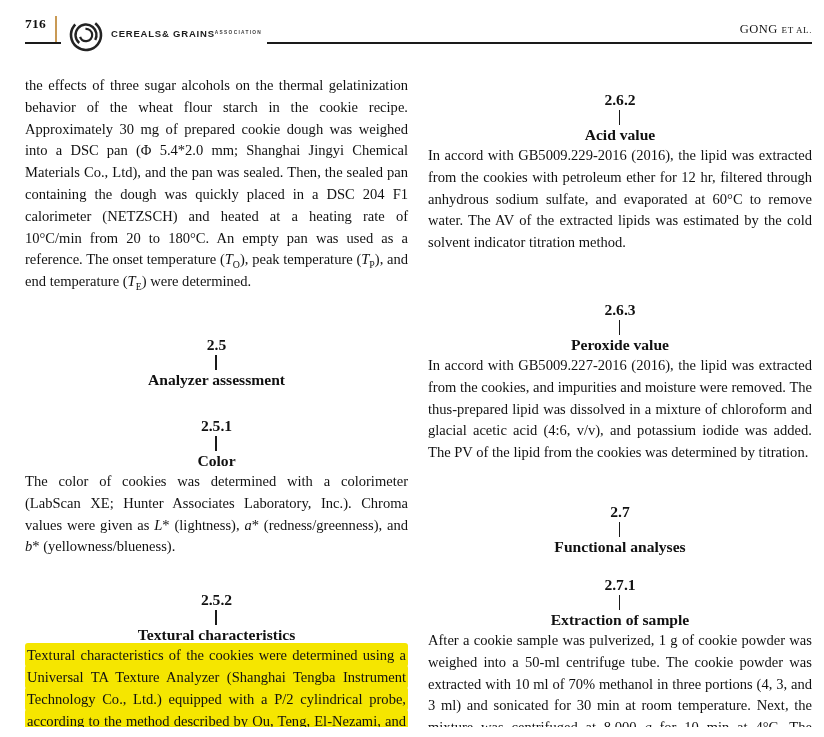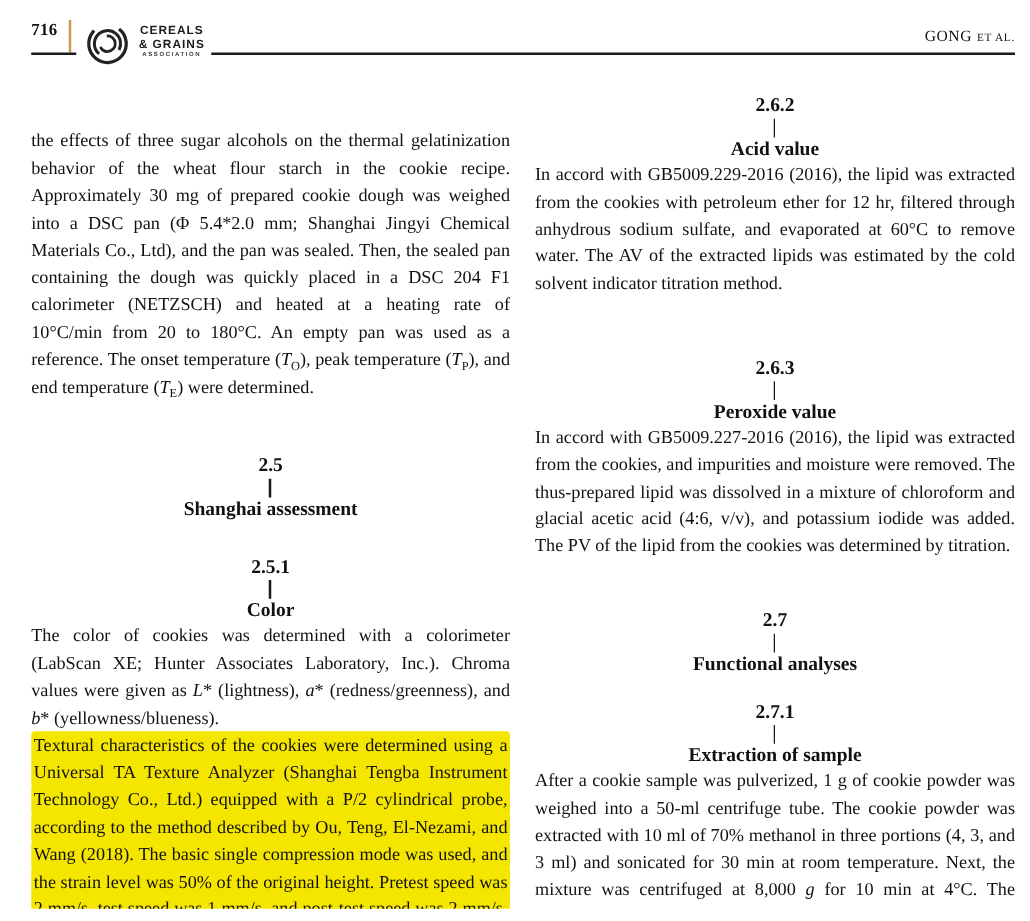--- a/index.html
+++ b/index.html
@@ -12,21 +12,21 @@
   body{width:824px;height:737px;font-family:"Liberation Serif","DejaVu Serif",serif;color:var(--ink);}
   .page{width:824px;height:727px;padding:14px 12px 0 25px;overflow:hidden;position:relative;background:#fff;}
 
   
   .page-header{position:relative;height:46px;}
   .header-rule{position:absolute;left:0;right:0;top:28px;height:1.6px;background:#1a1a1a;}
   .page-number{position:absolute;left:0;top:2px;font-weight:bold;font-size:13.5px;letter-spacing:.3px;}
   .accent-bar{position:absolute;left:30px;top:2px;width:2px;height:26px;background:var(--accent);}
   .logo{position:absolute;left:36px;top:-3px;display:flex;align-items:center;background:#fff;padding:1px 5px 2px 3px;z-index:2;}
   .logo-mark{display:block;}
-  .logo-text{display:flex;flex-direction:column;margin-left:3px;font-family:"Liberation Sans","DejaVu Sans",sans-serif;color:#1c1c1c;align-items:center;}
+  .logo-text{display:flex;flex-direction:row;margin-left:3px;font-family:"Liberation Sans","DejaVu Sans",sans-serif;color:#1c1c1c;}
   .logo-l1,.logo-l2{font-size:9.5px;font-weight:bold;letter-spacing:.8px;line-height:10.5px;}
   .logo-l3{font-size:4.8px;font-weight:bold;letter-spacing:1.3px;line-height:6px;margin-top:1px;color:#3c3c3c;}
   .running-head{position:absolute;right:0;top:8px;font-size:12.5px;letter-spacing:.4px;white-space:nowrap;}
   .running-head .et-al{font-size:9px;letter-spacing:.6px;margin-left:4px;}
 
   
   .columns{display:flex;gap:20px;margin-top:15px;align-items:center;}
   .col{width:383px;flex:0 0 383px;}
   .col.right{width:384px;flex:0 0 384px;}
 
@@ -76,31 +76,36 @@
   </header>
 
   <main class="columns">
 
     <section class="col left">
       <p class="body-text">the effects of three sugar alcohols on the thermal gelatinization behavior of the wheat flour starch in the cookie recipe. Approximately 30 mg of prepared cookie dough was weighed into a DSC pan (Φ 5.4*2.0 mm; Shanghai Jingyi Chemical Materials Co., Ltd), and the pan was sealed. Then, the sealed pan containing the dough was quickly placed in a DSC 204 F1 calorimeter (NETZSCH) and heated at a heating rate of 10°C/min from 20 to 180°C. An empty pan was used as a reference. The onset temperature (<i>T</i><sub>O</sub>), peak temperature (<i>T</i><sub>P</sub>), and end temperature (<i>T</i><sub>E</sub>) were determined.</p>
 
       <h2 class="heading mt42">
         <span>2.5</span>
         <span class="sec-bar"></span>
-        <span>Shanghai assessment</span>
+        <span>Analyzer assessment</span>
       </h2>
 
       <h2 class="heading mt26">
         <span>2.5.1</span>
         <span class="sec-bar"></span>
         <span>Color</span>
       </h2>
 
       <p class="body-text mt12">The color of cookies was determined with a colorimeter (LabScan XE; Hunter Associates Laboratory, Inc.). Chroma values were given as <i>L</i>* (lightness), <i>a</i>* (redness/greenness), and <i>b</i>* (yellowness/blueness).</p>
 
+      <h2 class="heading mt32">
+        <span>2.5.2</span>
+        <span class="sec-bar"></span>
+        <span>Textural characteristics</span>
+      </h2>
 
       <p class="body-text mt14"><span class="highlight">Textural characteristics of the cookies were determined using a Universal TA Texture Analyzer (Shanghai Tengba Instrument Technology Co., Ltd.) equipped with a P/2 cylindrical probe, according to the method described by Ou, Teng, El-Nezami, and Wang (2018). The basic single compression mode was used, and the strain level was 50% of the original height. Pretest speed was 2 mm/s, test speed was 1 mm/s, and post-test speed was 2 mm/s. Six repetitions were conducted. The hardness and brittleness of tested samples were recorded.</span></p>
     </section>
 
     <section class="col right">
       <h2 class="heading">
         <span>2.6.2</span>
         <span class="sec-bar"></span>
         <span>Acid value</span>
       </h2>

